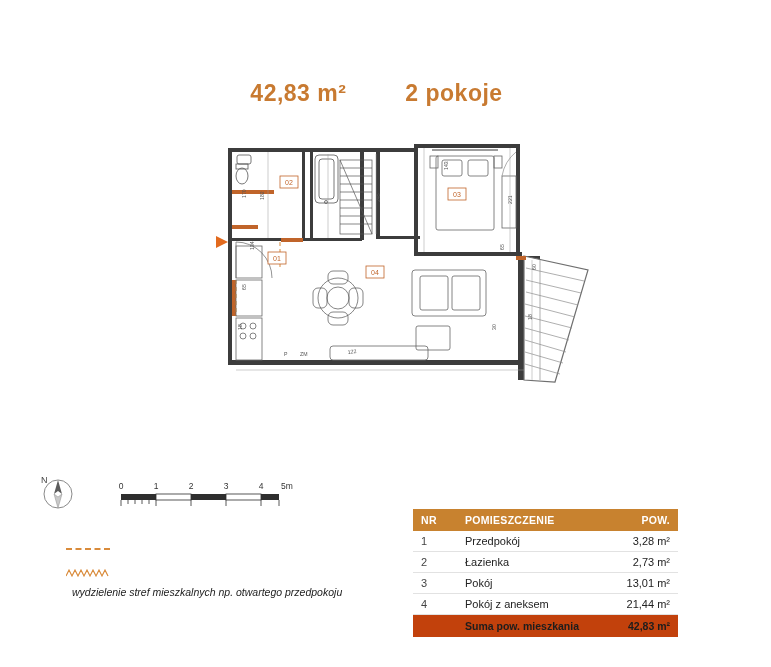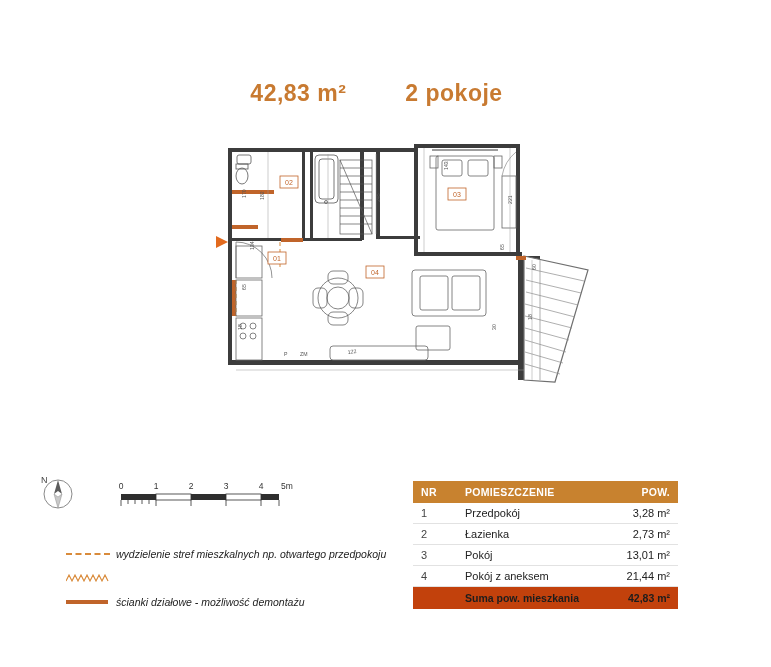--- a/index.html
+++ b/index.html
@@ -69,22 +69,22 @@
   }
   .legend-rows {
     position: absolute;
     left: 33px;
     top: 76px;
     width: 340px;
     font-size: 10.5px;
   }
   .legend-row {
     display: flex;
-    align-items: center;
     height: 24px;
+    flex-direction: column;
   }
   .legend-sym {
     width: 44px;
     flex: 0 0 44px;
     height: 14px;
     position: relative;
   }
   .legend-label {
     font-style: italic;
     color: #222;
@@ -109,21 +109,21 @@
 
   
   .table {
     position: absolute;
     left: 413px;
     top: 481px;
     width: 265px;
     font-size: 11px;
     border-collapse: collapse;
   }
-  .table table { border-collapse: collapse; width: 100%; }
+  .table table { border-collapse: collapse; width: 100%; margin-top: 28px; }
   .table thead th {
     background: #c8822f;
     color: #ffffff;
     font-size: 10.5px;
     font-weight: bold;
     letter-spacing: 0.3px;
     padding: 5px 8px;
     text-align: left;
   }
   .table thead th.num { width: 28px; text-align: left; }
@@ -379,26 +379,20 @@
       </div>
       <div class="legend-label">wydzielenie stref mieszkalnych np. otwartego przedpokoju</div>
     </div>
     <div class="legend-row">
       <div class="legend-sym">
         <svg class="sym-zig" width="44" height="10" viewBox="0 0 44 10">
           <polyline points="0,8 3,2 6,8 9,2 12,8 15,2 18,8 21,2 24,8 27,2 30,8 33,2 36,8 39,2 42,8" fill="none" stroke="#d98b3b" stroke-width="1.2"></polyline>
         </svg>
       </div>
     </div>
-    <div class="legend-row">
-      <div class="legend-sym">
-        <span class="sym-solid"></span>
-      </div>
-      <div class="legend-label">ścianki działowe - możliwość demontażu</div>
-    </div>
   </div>
 </div>
 
 <div class="table">
   <table>
     <thead>
       <tr>
         <th class="num">NR</th>
         <th>POMIESZCZENIE</th>
         <th class="pow">POW.</th>

